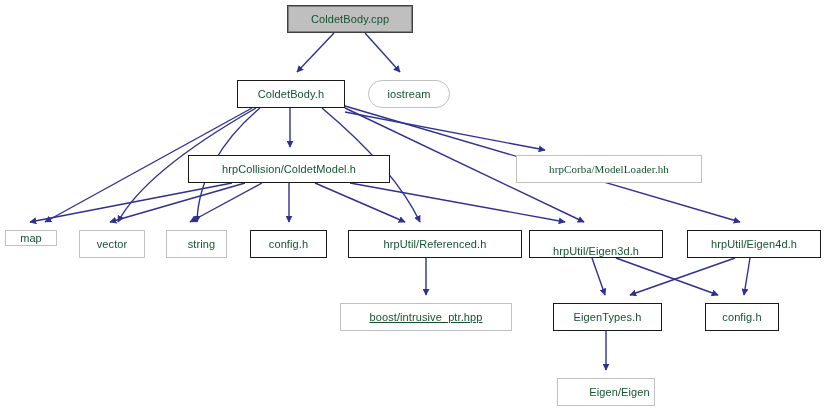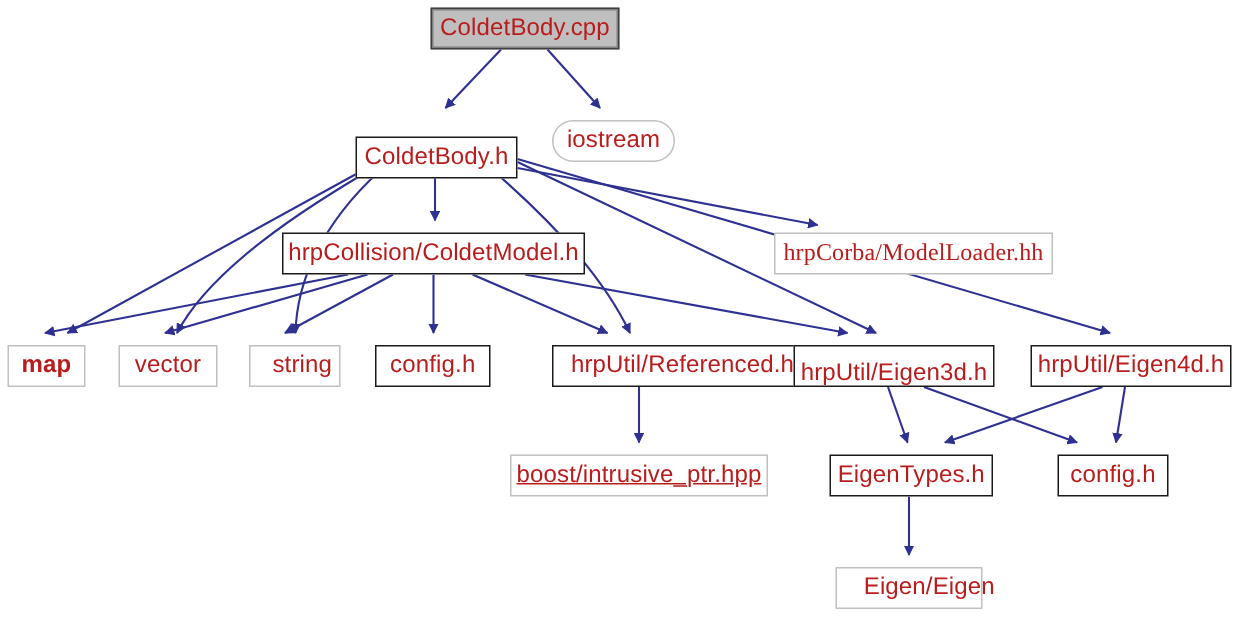--- a/index.html
+++ b/index.html
@@ -23,23 +23,23 @@
     width: 827px;
     height: 411px;
     pointer-events: none;
   }
   .node {
     position: absolute;
     box-sizing: border-box;
     display: flex;
     align-items: center;
     justify-content: center;
-    font-size: 16px;
+    font-size: 11px;
     line-height: 1;
-    color: #b91c1c;
+    color: #14532d;
     white-space: nowrap;
     background: #ffffff;
     border: 1px solid #000000;
     letter-spacing: 0.1px;
   }
   
   .node.root {
     background: #bfbfbf;
     border: 1px solid #404040;
     box-shadow: 0 0 0 1px #808080 inset;
@@ -88,45 +88,45 @@
         <path d="M 735 258 L 630 295" marker-end="url(#arrow)" stroke="#2e3192"></path>
         <path d="M 750 258 L 744 295" marker-end="url(#arrow)" stroke="#2e3192"></path>
         <path d="M 606 331 L 606 370" marker-end="url(#arrow)" stroke="#2e3192"></path>
       </g>
   </svg>
 
   <div id="node-layer">
       <div class="node root" style="left: 287px; top: 5px; width: 126px; height: 28px;">
         <span class="node-label">ColdetBody.cpp</span>
       </div>
-      <div class="node local" style="left: 237px; top: 91px; width: 108px; height: 28px;">
+      <div class="node local" style="left: 237px; top: 80px; width: 108px; height: 28px;">
         <span class="node-label">ColdetBody.h</span>
       </div>
       <div class="node system" style="left: 368px; top: 80px; width: 82px; height: 28px; border-radius: 14px;">
         <span class="node-label">iostream</span>
       </div>
       <div class="node local" style="left: 188px; top: 155px; width: 202px; height: 28px; align-items: center;">
         <span class="node-label">hrpCollision/ColdetModel.h</span>
       </div>
       <div class="node system" style="left: 516px; top: 155px; width: 186px; height: 28px; font-family: Liberation Serif, serif;">
         <span class="node-label">hrpCorba/ModelLoader.hh</span>
       </div>
-      <div class="node system" style="left: 5px; top: 230px; width: 52px; height: 28px; font-weight: bold;">
+      <div class="node system" style="left: 5px; top: 230px; width: 52px; height: 16px;">
         <span class="node-label">map</span>
       </div>
       <div class="node system" style="left: 79px; top: 230px; width: 66px; height: 28px;">
         <span class="node-label">vector</span>
       </div>
       <div class="node system" style="left: 166px; top: 230px; width: 61px; height: 28px; padding-left: 10px;">
         <span class="node-label">string</span>
       </div>
       <div class="node local" style="left: 250px; top: 230px; width: 77px; height: 28px;">
         <span class="node-label">config.h</span>
       </div>
-      <div class="node local" style="left: 348px; top: 230px; width: 174px; height: 28px; margin-left: 20px;">
+      <div class="node local" style="left: 348px; top: 230px; width: 174px; height: 28px;">
         <span class="node-label">hrpUtil/Referenced.h</span>
       </div>
       <div class="node local" style="left: 529px; top: 230px; width: 134px; height: 28px; align-items: flex-end;">
         <span class="node-label">hrpUtil/Eigen3d.h</span>
       </div>
       <div class="node local" style="left: 687px; top: 230px; width: 134px; height: 28px;">
         <span class="node-label">hrpUtil/Eigen4d.h</span>
       </div>
       <div class="node system" style="left: 340px; top: 303px; width: 172px; height: 28px; text-decoration: underline;">
         <span class="node-label">boost/intrusive_ptr.hpp</span>

